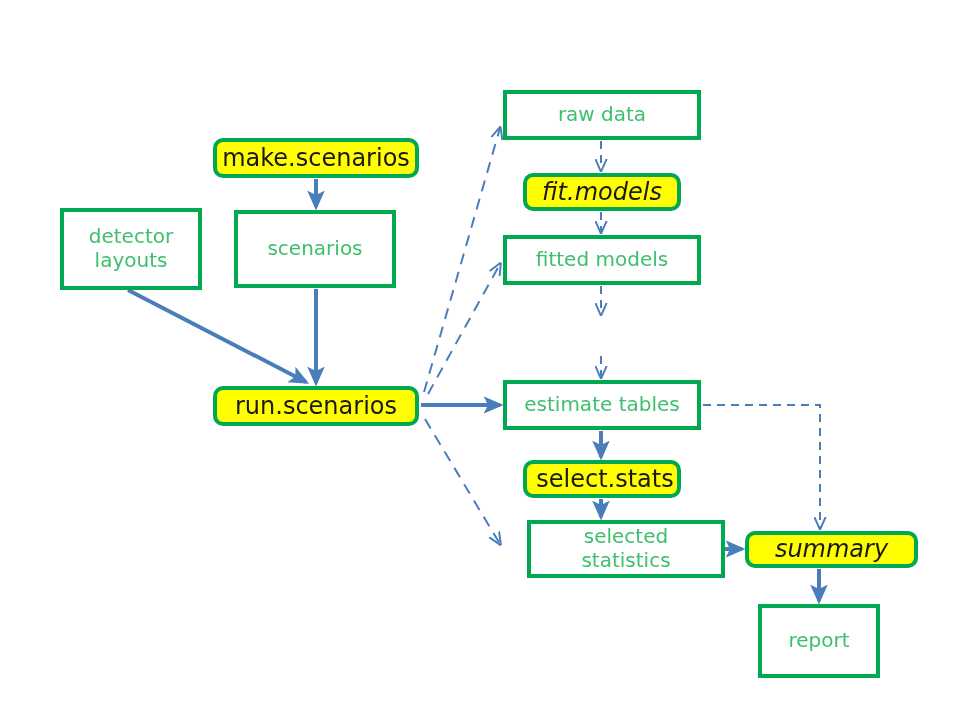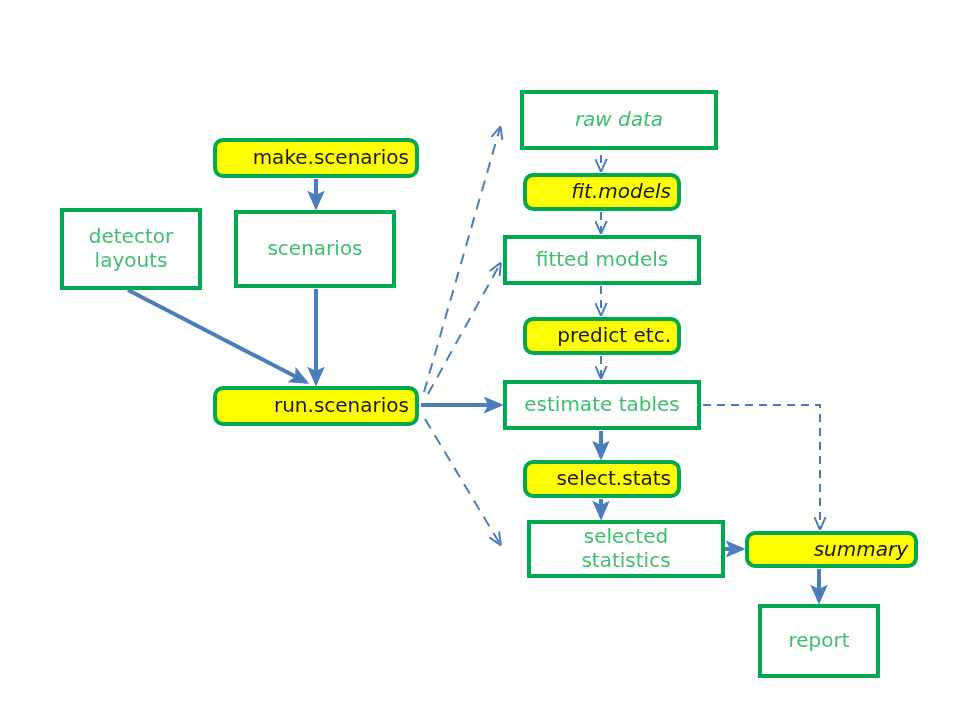--- a/index.html
+++ b/index.html
@@ -38,23 +38,22 @@
     border-radius: 0;
     color: #3dbf6b;
     font-size: 20px;
     font-weight: 400;
   }
   .node.func {
     border: 4px solid #00a84f;
     border-radius: 10px;
     background: #ffff00;
     color: #1a1a1a;
-    font-size: 20px;
+    font-size: 24px;
     font-weight: 400;
-    justify-content: flex-end;
   }
   .node-label {
     display: block;
     padding: 0 6px;
   }
 </style>
 </head>
 <body>
 
 <div id="canvas">
@@ -112,35 +111,32 @@
   </div>
 
   <div class="node data" style="left:234px; top:210px; width:162px; height:78px;">
     <span class="node-label">scenarios</span>
   </div>
 
   <div class="node func" style="left:213px; top:386px; width:206px; height:40px;">
     <span class="node-label">run.scenarios</span>
   </div>
 
-  <div class="node data" style="left:520px; top:90px; width:198px; height:60px;font-style:italic;">
+  <div class="node data" style="left:503px; top:90px; width:198px; height:50px;">
     <span class="node-label">raw data</span>
   </div>
 
   <div class="node func" style="left:523px; top:173px; width:158px; height:38px;font-style:italic;">
     <span class="node-label">fit.models</span>
   </div>
 
   <div class="node data" style="left:503px; top:235px; width:198px; height:50px;">
     <span class="node-label">fitted models</span>
   </div>
 
-  <div class="node func" style="left:523px; top:317px; width:158px; height:38px;">
-    <span class="node-label">predict etc.</span>
-  </div>
 
   <div class="node data" style="left:503px; top:380px; width:198px; height:50px;">
     <span class="node-label">estimate tables</span>
   </div>
 
   <div class="node func" style="left:523px; top:460px; width:158px; height:38px;padding-left:6px;">
     <span class="node-label">select.stats</span>
   </div>
 
   <div class="node data" style="left:503px; top:520px; width:198px; height:58px;margin-left:24px;">

